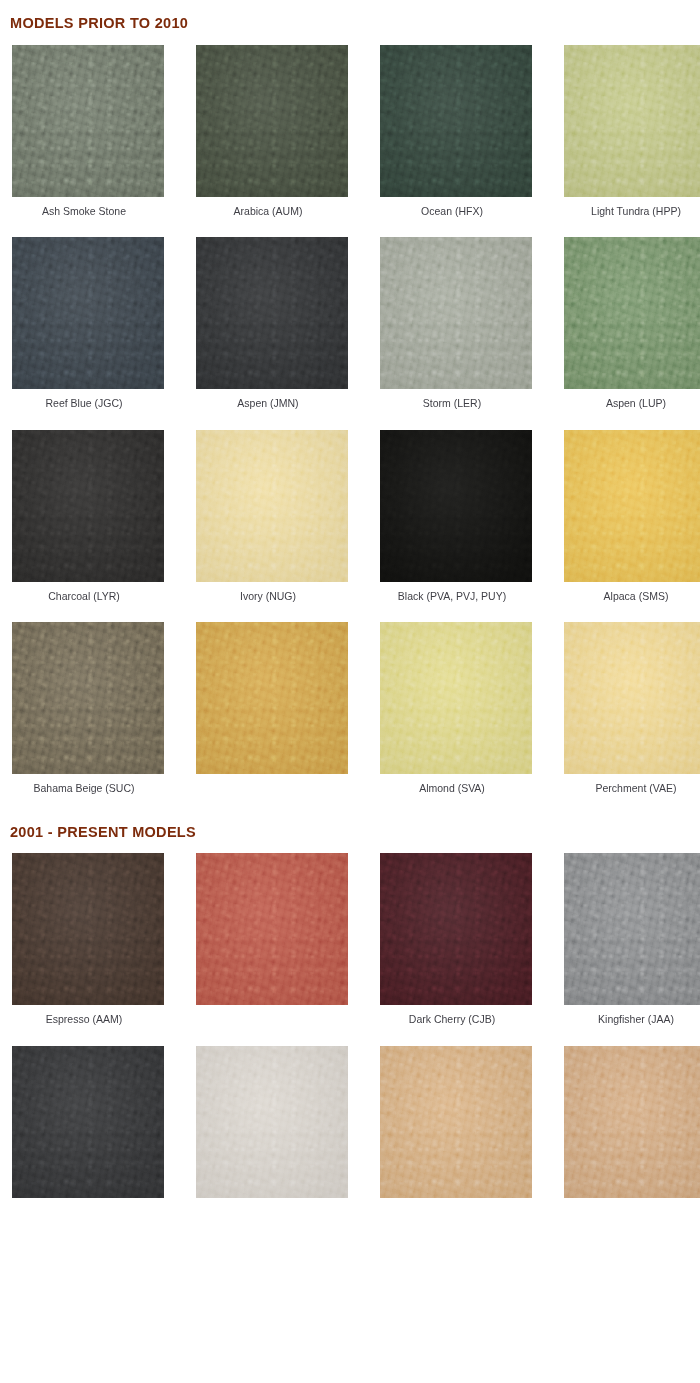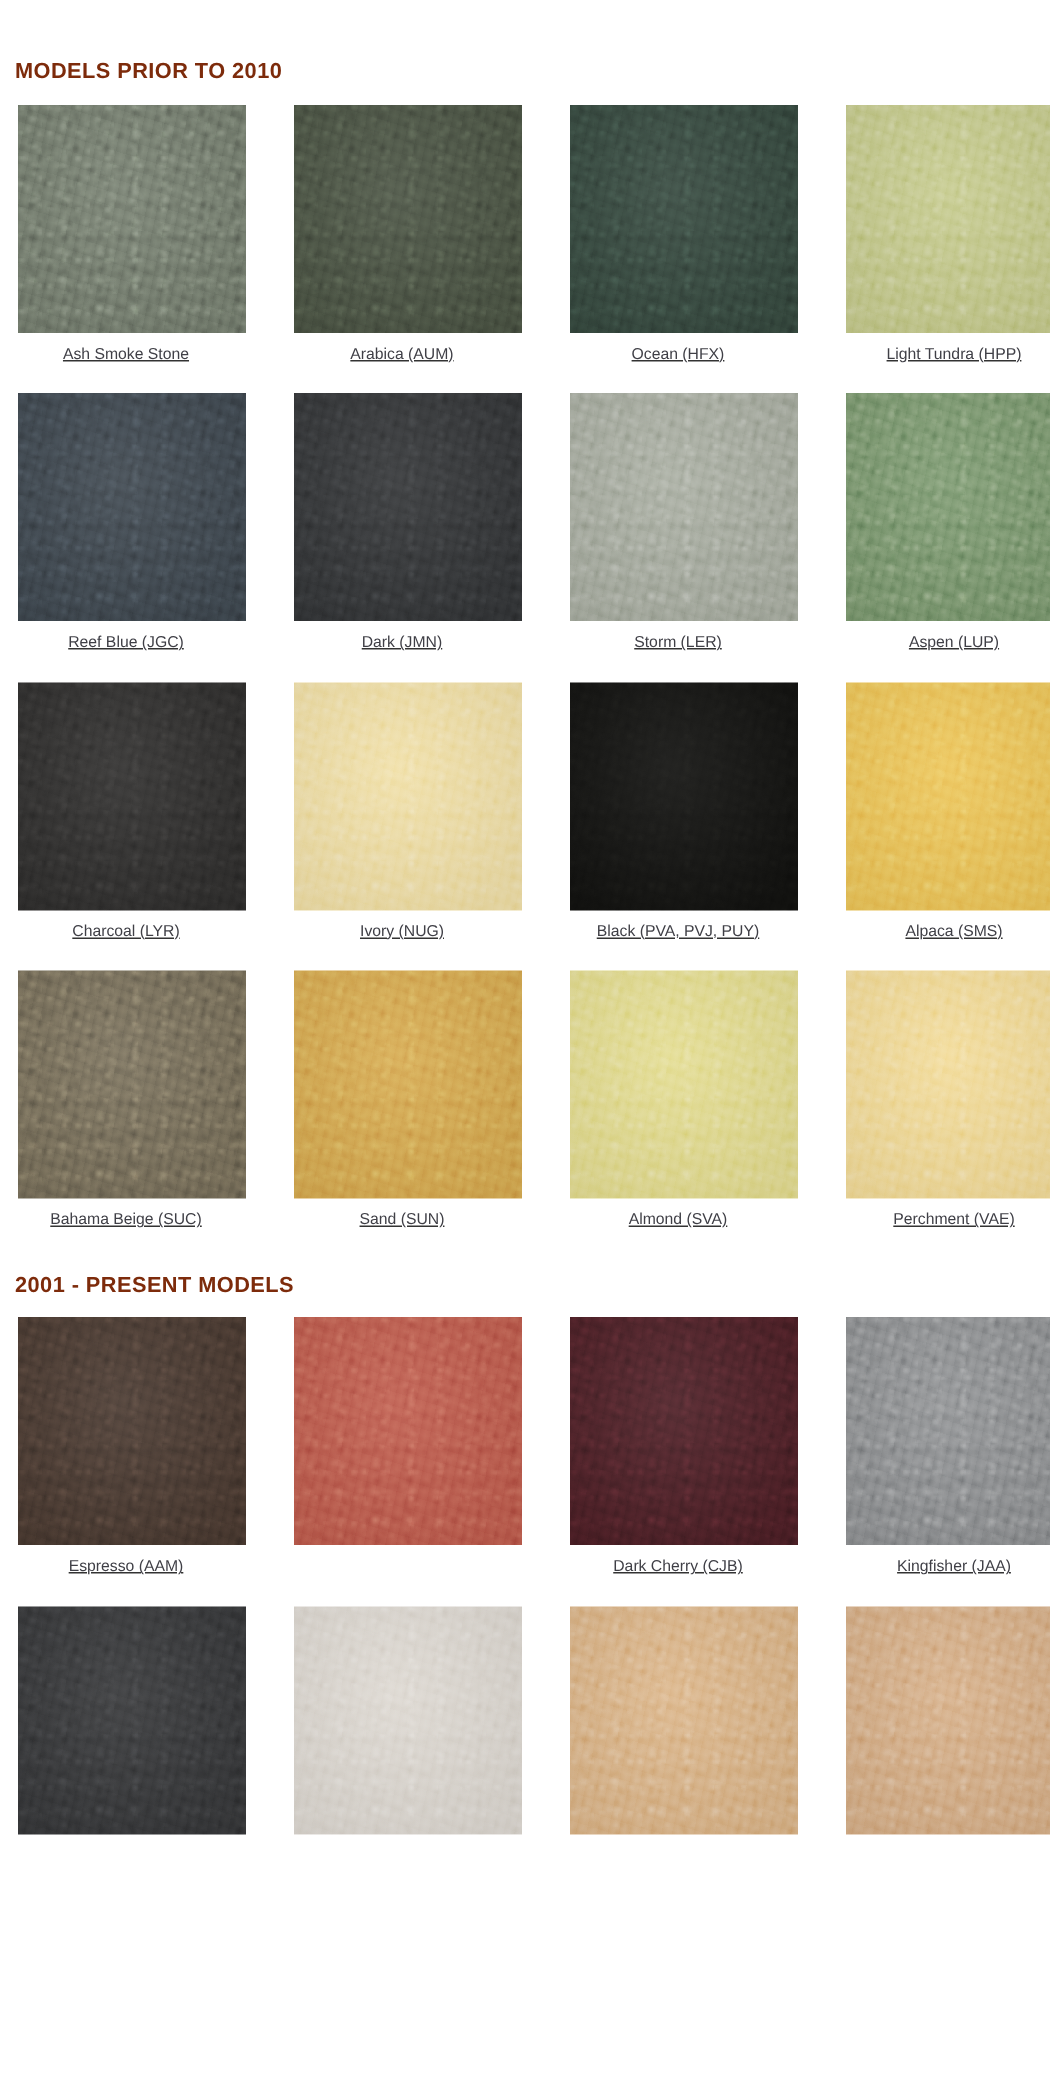--- a/index.html
+++ b/index.html
@@ -22,35 +22,34 @@
   .section-heading {
     font-family: "Liberation Sans", sans-serif;
     font-size: 14.5px;
     font-weight: bold;
     letter-spacing: 0.3px;
     color: #7d2b0b;
     padding: 0 0 0 10px;
     margin: 0;
     line-height: 1;
   }
-  .section-heading.first { padding-top: 16px; margin-top: 25px; }
+  .section-heading.first { padding-top: 16px; }
 
   .swatch-grid {
     display: grid;
     grid-template-columns: repeat(4, 152px);
     column-gap: 32px;
     row-gap: 0px;
     padding-left: 12px;
     margin-top: 14px;
   }
 
   .swatch-cell {
     width: 144px;
     margin-bottom: 0px;
-    text-decoration: underline;
   }
 
   .swatch-chip {
     width: 152px;
     height: 152px;
     position: relative;
     overflow: hidden;
     border: 0;
   }
 
@@ -152,21 +151,21 @@
             <div class="vign"></div>
           </div>
           <span class="swatch-label" style="color: rgb(63, 63, 70);">Reef Blue (JGC)</span>
         </div>
         <div class="swatch-cell">
           <div class="swatch-chip" style="background-color: rgb(52, 54, 56);">
             <div class="grain"></div>
             <div class="grain2"></div>
             <div class="vign"></div>
           </div>
-          <span class="swatch-label" style="color: rgb(63, 63, 70);">Dark (JMN)</span>
+          <span class="swatch-label" style="color: rgb(63, 63, 70);">Aspen (JMN)</span>
         </div>
         <div class="swatch-cell">
           <div class="swatch-chip" style="background-color: rgb(169, 174, 162);">
             <div class="grain"></div>
             <div class="grain2"></div>
             <div class="vign"></div>
           </div>
           <span class="swatch-label" style="color: rgb(63, 63, 70);">Storm (LER)</span>
         </div>
         <div class="swatch-cell">
@@ -216,21 +215,20 @@
             <div class="vign"></div>
           </div>
           <span class="swatch-label" style="color: rgb(63, 63, 70);">Bahama Beige (SUC)</span>
         </div>
         <div class="swatch-cell">
           <div class="swatch-chip" style="background-color: rgb(215, 171, 81);">
             <div class="grain"></div>
             <div class="grain2"></div>
             <div class="vign"></div>
           </div>
-          <span class="swatch-label" style="color: rgb(63, 63, 70);">Sand (SUN)</span>
         </div>
         <div class="swatch-cell">
           <div class="swatch-chip" style="background-color: rgb(228, 221, 146);">
             <div class="grain"></div>
             <div class="grain2"></div>
             <div class="vign"></div>
           </div>
           <span class="swatch-label" style="color: rgb(63, 63, 70);">Almond (SVA)</span>
         </div>
         <div class="swatch-cell">

